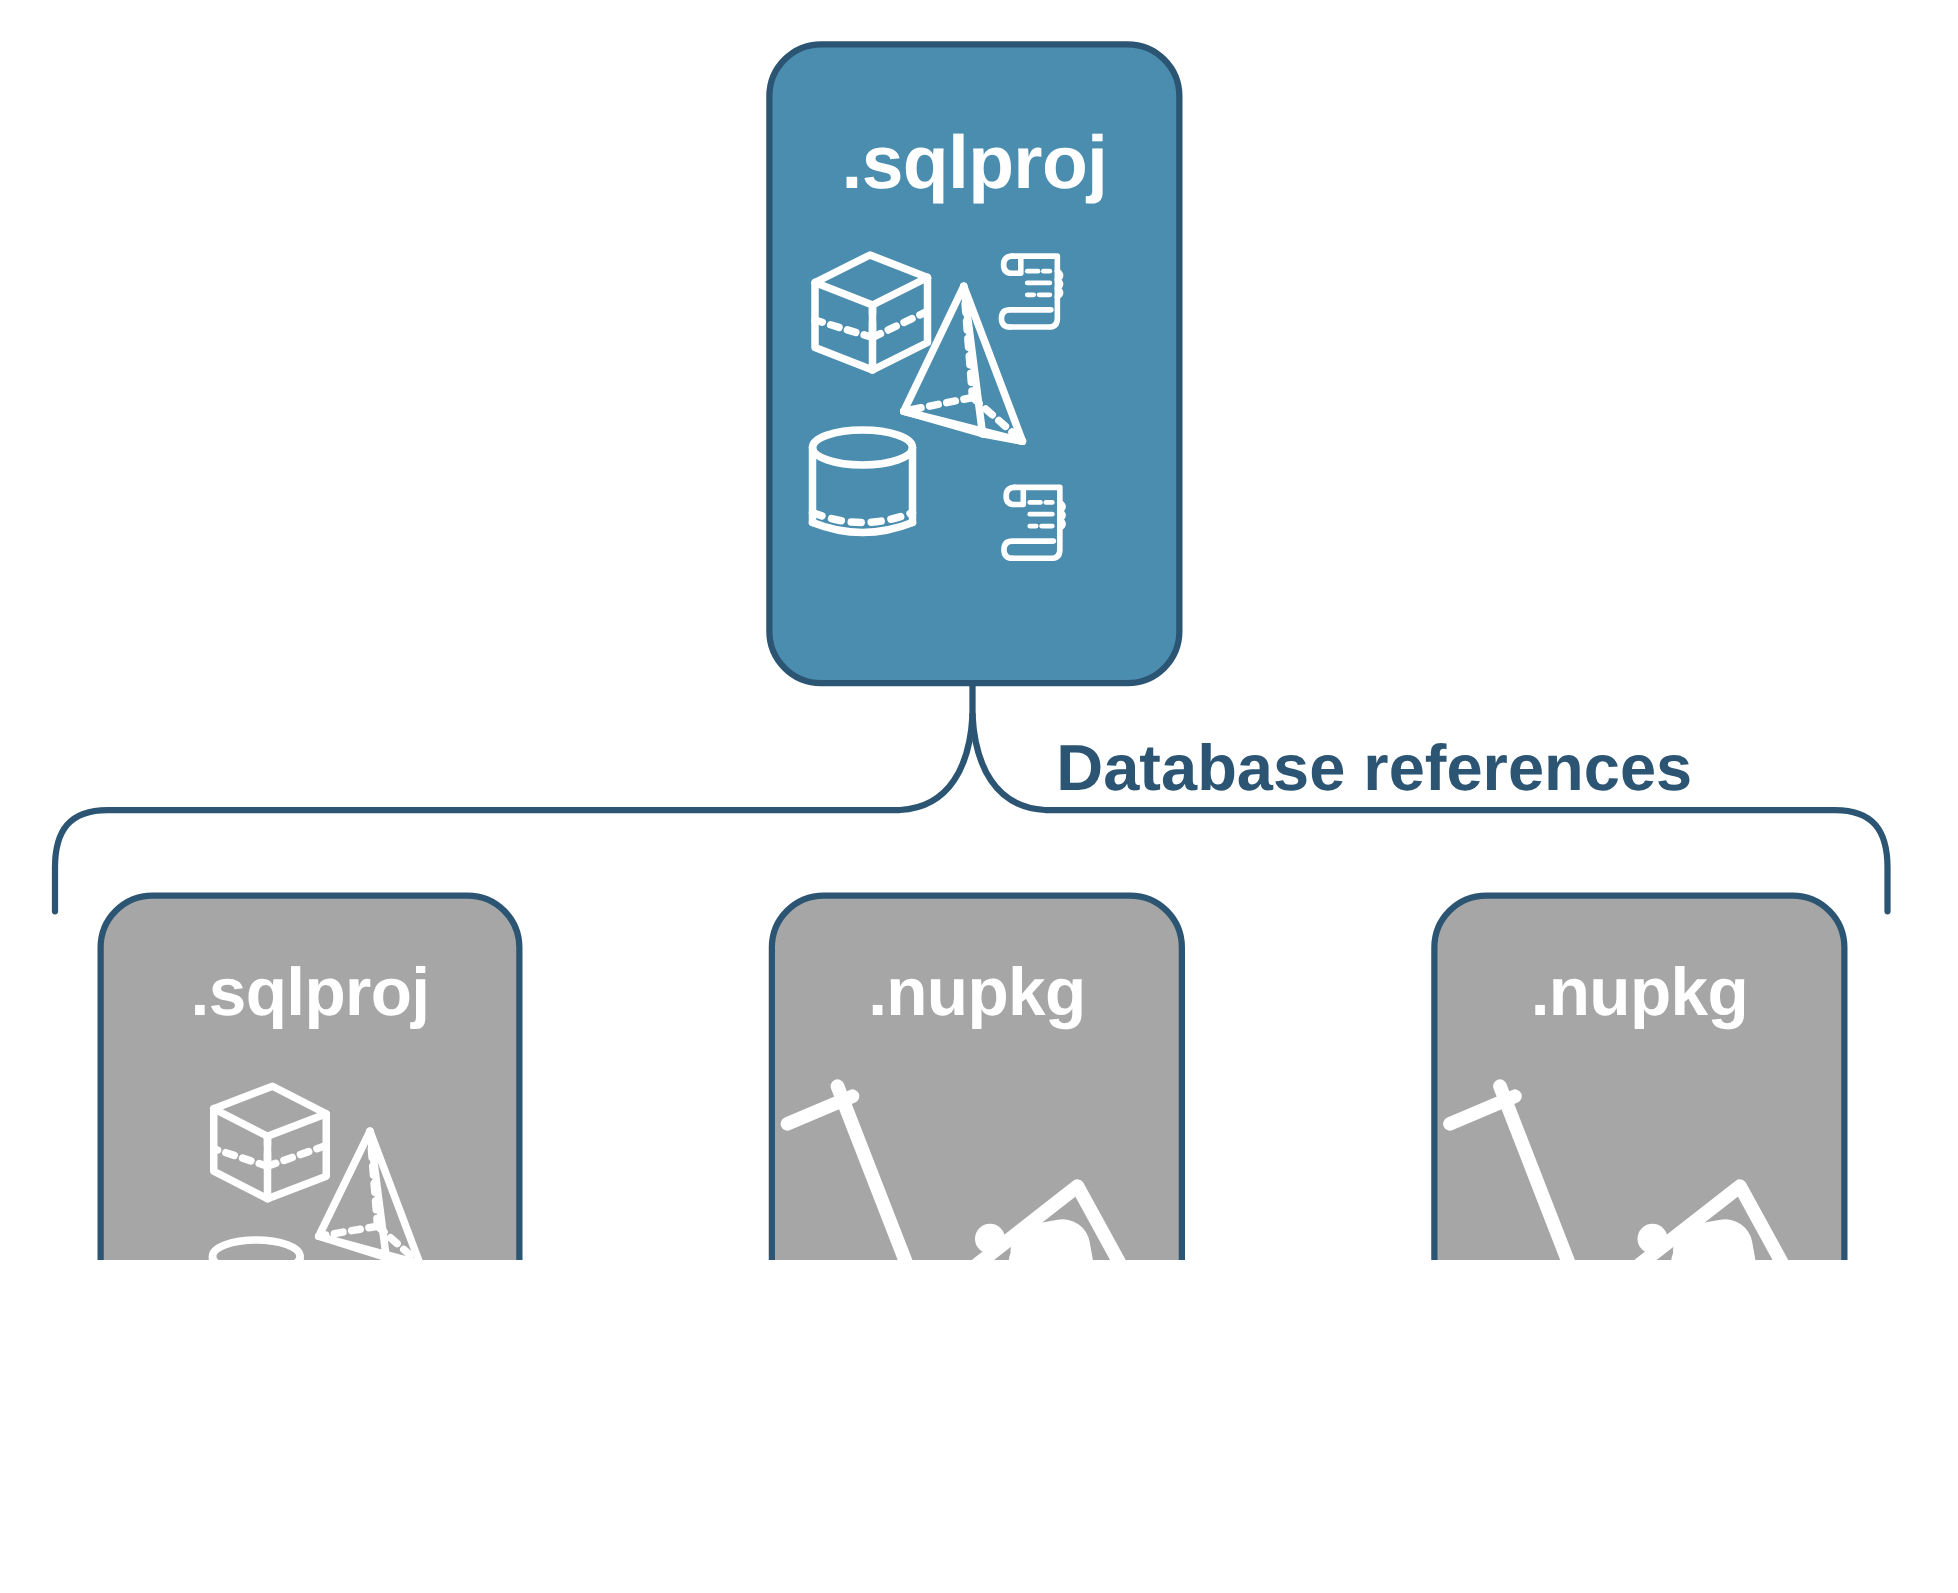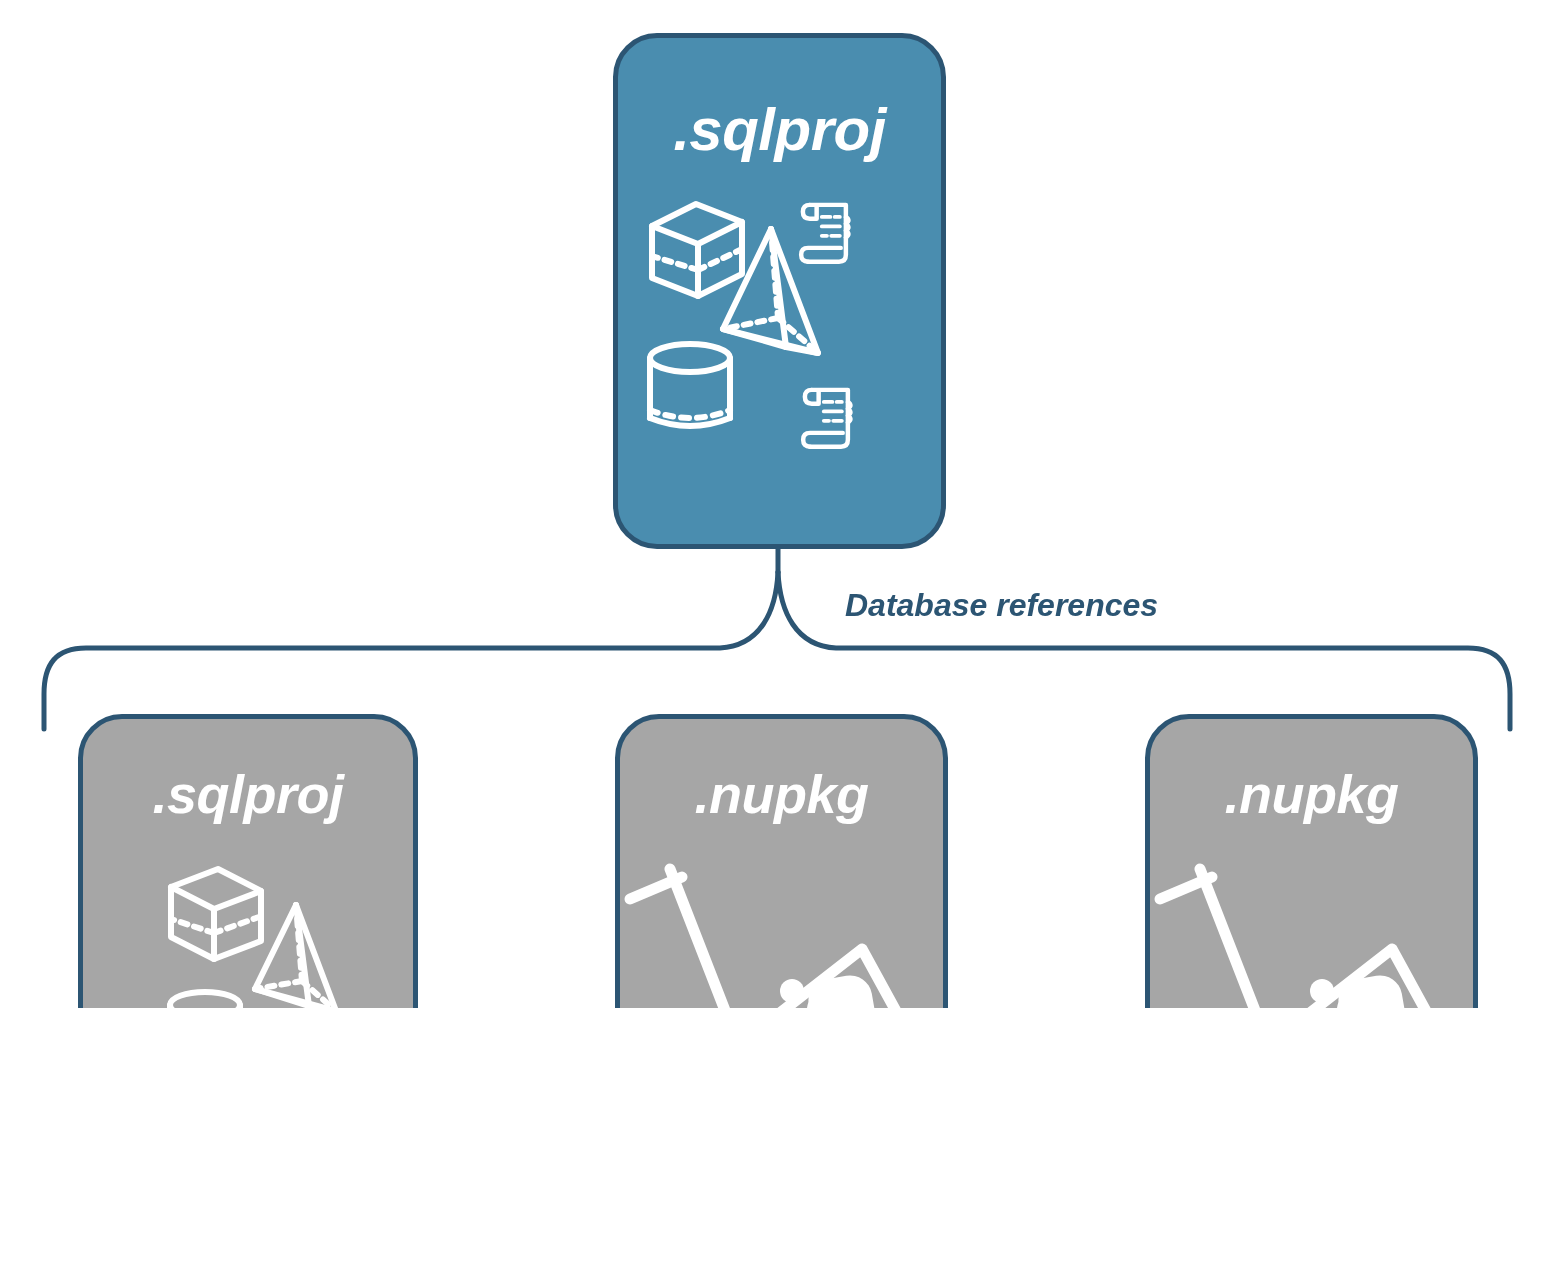--- a/index.html
+++ b/index.html
@@ -9,21 +9,20 @@
   }
   body {
     font-family: "Liberation Sans", sans-serif;
   }
   #canvas {
     position: relative;
     width: 1566px;
     height: 1008px;
     background: #ffffff;
     overflow: hidden;
-    font-style: italic;
   }
   .node {
     position: absolute;
     box-sizing: border-box;
     border: 5px solid #2c5573;
     border-radius: 44px;
   }
   .node-primary {
     background: #4a8daf;
   }
@@ -136,21 +135,21 @@
              L 86 648
              C 56 648, 44 664, 44 694
              L 44 729" stroke="#2c5573" stroke-width="5" fill="none" stroke-linecap="round" stroke-linejoin="round"></path>
     <path d="M778 572
              C 780 612, 796 646, 836 648
              L 1468 648
              C 1498 648, 1510 664, 1510 694
              L 1510 729" stroke="#2c5573" stroke-width="5" fill="none" stroke-linecap="round" stroke-linejoin="round"></path>
   </svg>
 
-  <div class="brace-label" style="left:845px; top:589px; font-size:32px;">Database references</div>
+  <div class="brace-label" style="left:845px; top:589px; font-size:52px;">Database references</div>
 
   <div class="node node-secondary" style="left:78px; top:714px; width:340px; height:521px;">
 
     <div class="node-title" style="top:48px; font-size:54px;">.sqlproj</div>
 
     <div class="node-icons" style="top:140px; height:250px;">
       <svg width="330" height="250" viewBox="0 0 330 250" fill="none">
 
         <g stroke="#ffffff" stroke-width="6" fill="none" stroke-linecap="round" stroke-linejoin="round">
           <path d="M88 28 L135 10 L178 32 L178 82 L131 100 L88 78 Z"></path>

